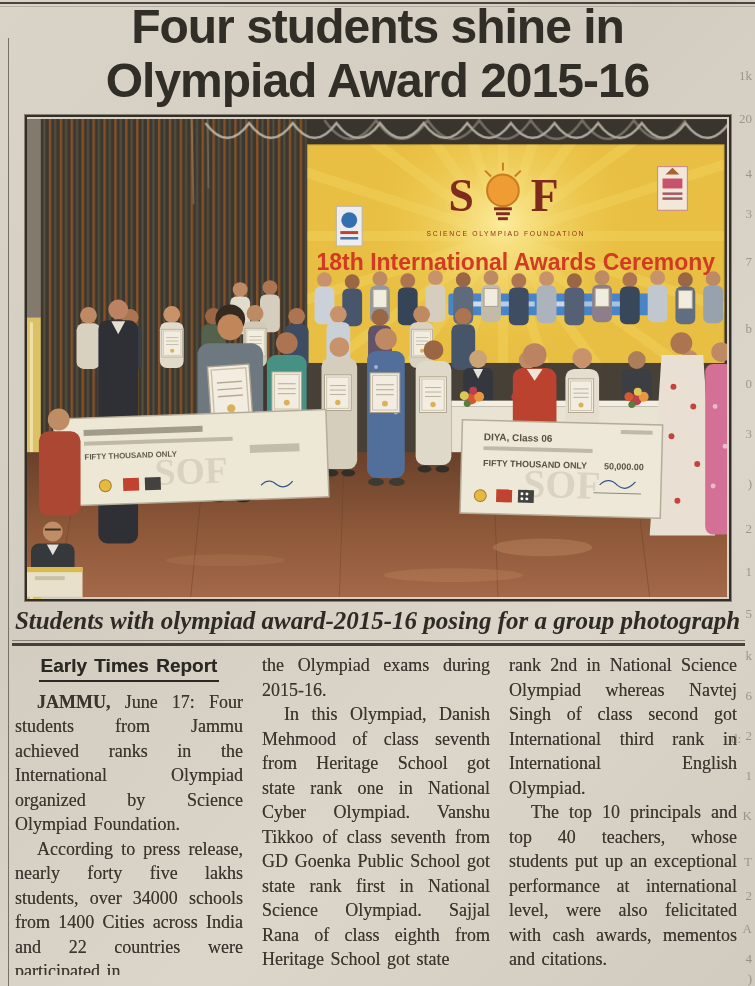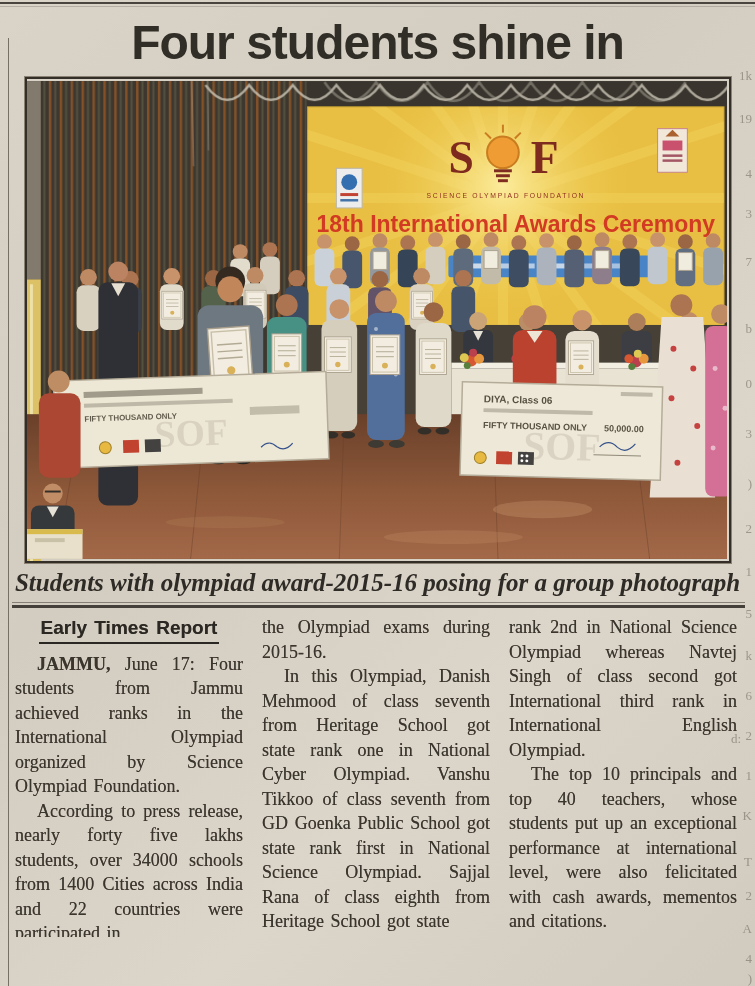--- a/index.html
+++ b/index.html
@@ -4,21 +4,21 @@
 <style>
   html,body{margin:0;padding:0;}
   .page{
     position:relative; width:755px; height:986px; overflow:hidden;
     background:linear-gradient(135deg,#d9d3c8 0%,#d3cdc1 38%,#dbd5ca 68%,#d1cbbf 100%);
     font-family:"Liberation Serif", serif; color:#3a352d;
   }
   .top-rule{position:absolute;top:2px;left:0;width:755px;height:2px;background:#4a463f;}
   .top-rule-echo{position:absolute;top:6px;left:0;width:755px;height:1px;background:rgba(74,70,63,.25);}
   .left-rule{position:absolute;left:8px;top:38px;bottom:0;width:1px;background:#76706４;background:#767064;}
-  .headline{padding-top:16px;text-align:center;font-family:"Liberation Sans",sans-serif;
+  .headline{text-align:center;font-family:"Liberation Sans",sans-serif;
     font-weight:bold;font-size:48px;line-height:1.13;color:#312d27;letter-spacing:-1px;}
   .photo-frame{width:706px;margin:6px 0 0 24px;border:1px solid #8a8274;}
   .photo-frame-inner{border:2px solid #332f28;line-height:0;}
   .caption{margin-top:5px;text-align:center;font-style:italic;font-weight:bold;
     font-size:25px;color:#2e2a25;}
   .caption-rule{margin:5px 10px 0 12px;border-top:1px solid rgba(69,65,58,.55);}
   .caption-rule2{margin:2px 10px 0 12px;border-top:3px solid #45413a;}
   .columns{display:flex;gap:19px;padding:7px 18px 0 15px;height:322px;overflow:hidden;}
   .col{flex:1;font-size:18px;line-height:24.5px;text-align:justify;word-spacing:2px;
     color:#3a352d;text-shadow:0 0 .4px rgba(58,53,45,.65);}
@@ -36,20 +36,21 @@
 <body>
 
 <div class="page">
 
   <div class="top-rule"></div>
   <div class="top-rule-echo"></div>
   <div class="left-rule"></div>
 
   <div class="headline">
     <div>Four students shine in</div>
+    <div>Olympiad Award 2015-16</div>
   </div>
 
   <div class="photo-frame">
    <div class="photo-frame-inner">
     <svg width="700" height="482" viewBox="0 0 706 482">
       <defs>
         <pattern id="curt" width="11" height="10" patternUnits="userSpaceOnUse">
           <rect width="11" height="10" fill="#332e28"></rect>
           <rect x="0" width="2.5" height="10" fill="#7e4a20"></rect>
           <rect x="5.5" width="2" height="10" fill="#4c4a39"></rect>
@@ -516,21 +517,21 @@
       <p>In this Olympiad, Danish Mehmood of class seventh from Heritage School got state rank one in National Cyber Olympiad. Vanshu Tikkoo of class seventh from GD Goenka Public School got state rank first in National Science Olympiad. Sajjal Rana of class eighth from Heritage School got state</p>
     </div>
     <div class="col">
       <p class="noindent">rank 2nd in National Science Olympiad whereas Navtej Singh of class second got International third rank in International English Olympiad.</p>
       <p>The top 10 principals and top 40 teachers, whose students put up an exceptional performance at international level, were also felicitated with cash awards, mementos and citations.</p>
     </div>
   </div>
 
   <div class="margin-marks">
     <span style="top:52px">1k</span>
-    <span style="top:95px">19</span>
+    <span style="top:95px">20</span>
     <span style="top:238px">7</span>
     <span style="top:305px">b</span>
     <span style="top:150px">4</span>
     <span style="top:190px">3</span>
     <span style="top:360px">0</span>
     <span style="top:410px">3</span>
     <span style="top:460px">)</span>
     <span style="top:505px">2</span>
     <span style="top:548px">1</span>
     <span style="top:590px">5</span>

